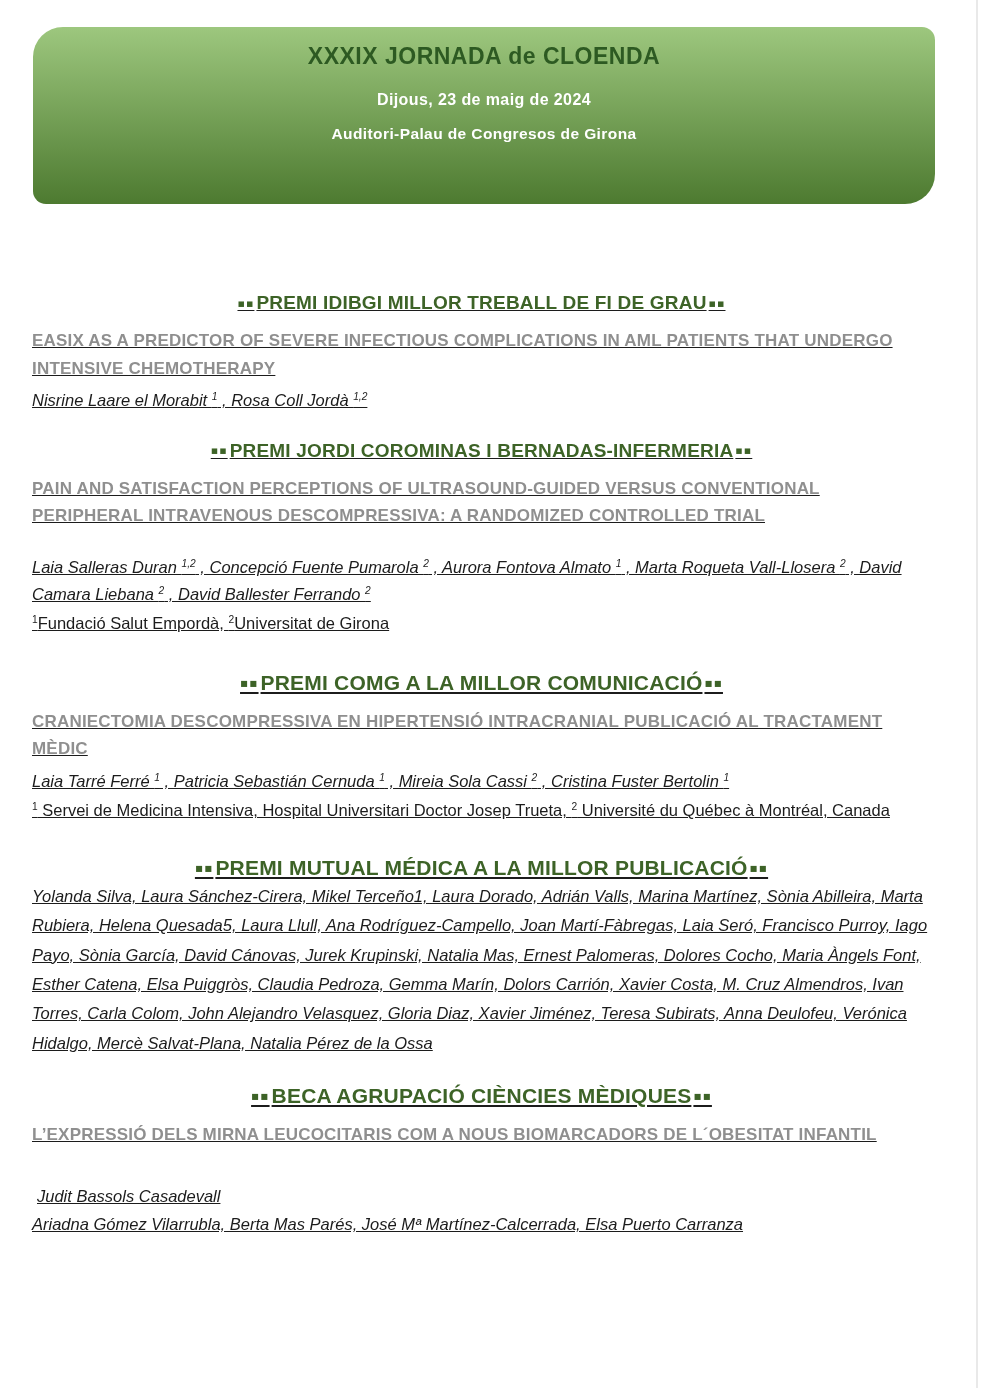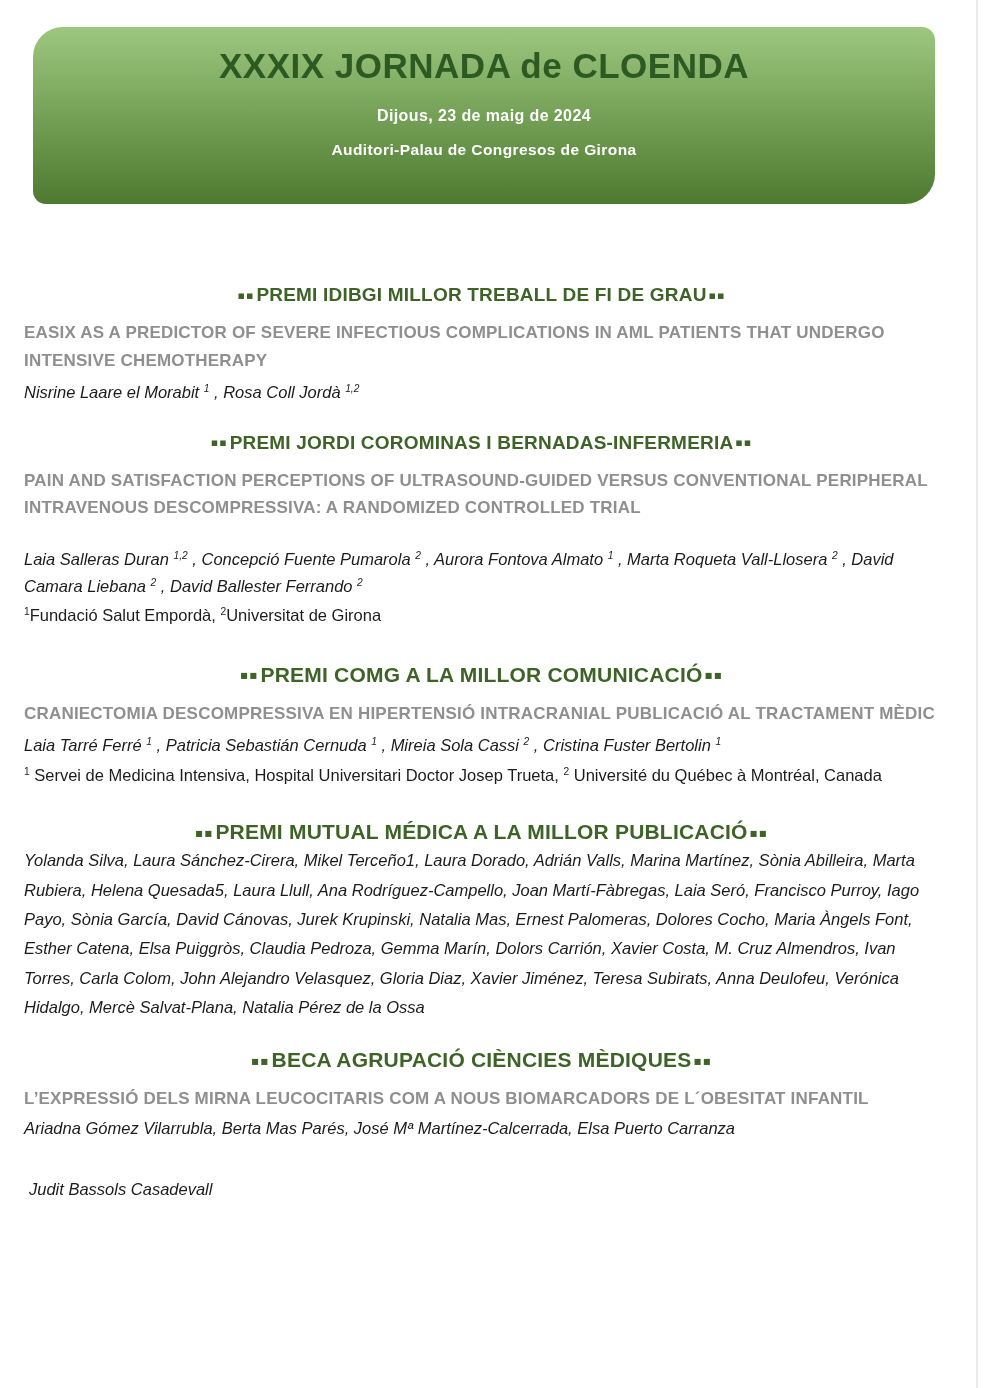--- a/index.html
+++ b/index.html
@@ -20,22 +20,22 @@
 
   
   .header-box {
     position: absolute; left: 33px; top: 27px;
     width: 902px; height: 177px;
     border-radius: 30px 13px 30px 13px;
     background: linear-gradient(180deg, var(--gradient-top, #9dc77e) 0%, var(--gradient-bottom, #4d7a30) 100%);
     text-align: center;
   }
   .event-title {
-    margin: 0; padding-top: 19px;
-    font-size: 35px; font-weight: bold;
+    margin: 8px; padding-top: 8px;
+    font-size: 23px; font-weight: bold;
     letter-spacing: 0.5px;
     color: var(--header-title, #2d5a22);
   }
   .event-subtitle {
     margin-top: 23px;
     font-size: 23px; font-weight: bold;
     letter-spacing: 9px;
     color: #ffffff;
   }
   .event-date {
@@ -47,21 +47,21 @@
   .event-venue {
     margin-top: 16px;
     font-size: 15.5px; font-weight: bold;
     letter-spacing: 0.4px;
     color: #ffffff;
   }
 
   
   .content {
     position: absolute; left: 0; top: 204px; width: 985px;
-    padding: 0; box-sizing: border-box;
+    padding: 8px; box-sizing: border-box; text-decoration: underline;
   }
   .section { margin: 0 46px 0 24px; }
   .sec-1 { margin-top: 80px; }
   .sec-2 { margin-top: 26px; }
   .sec-3 { margin-top: 34px; }
   .sec-4 { margin-top: 32px; }
   .sec-5 { margin-top: 26px; }
 
   .section-heading {
     text-align: center;
@@ -153,18 +153,18 @@
         <span class="bullets left">▪▪</span><span>PREMI MUTUAL MÉDICA A LA MILLOR PUBLICACIÓ</span><span class="bullets right">▪▪</span>
       </div>
       <div class="authors wide tight">Yolanda Silva, Laura Sánchez-Cirera, Mikel Terceño1, Laura Dorado, Adrián Valls, Marina Martínez, Sònia Abilleira, Marta Rubiera, Helena Quesada5, Laura Llull, Ana Rodríguez-Campello, Joan Martí-Fàbregas, Laia Seró, Francisco Purroy, Iago Payo, Sònia García, David Cánovas, Jurek Krupinski, Natalia Mas, Ernest Palomeras, Dolores Cocho, Maria Àngels Font, Esther Catena, Elsa Puiggròs, Claudia Pedroza, Gemma Marín, Dolors Carrión, Xavier Costa, M. Cruz Almendros, Ivan Torres, Carla Colom, John Alejandro Velasquez, Gloria Diaz, Xavier Jiménez, Teresa Subirats, Anna Deulofeu, Verónica Hidalgo, Mercè Salvat-Plana, Natalia Pérez de la Ossa</div>
     </div>
 
     <div class="section sec-5">
       <div class="section-heading lg">
         <span class="bullets left">▪▪</span><span>BECA AGRUPACIÓ CIÈNCIES MÈDIQUES</span><span class="bullets right">▪▪</span>
       </div>
       <div class="paper-title">L’EXPRESSIÓ DELS MIRNA LEUCOCITARIS COM A NOUS BIOMARCADORS  DE L´OBESITAT INFANTIL</div>
+      <div class="authors gap-lg indent-sm">Judit Bassols Casadevall</div>
       <div class="authors tight">Ariadna Gómez Vilarrubla, Berta Mas Parés, José Mª Martínez-Calcerrada, Elsa Puerto Carranza</div>
-      <div class="authors gap-lg indent-sm">Judit Bassols Casadevall</div>
     </div>
 
   </div>
 </div>
 
 </body></html>

